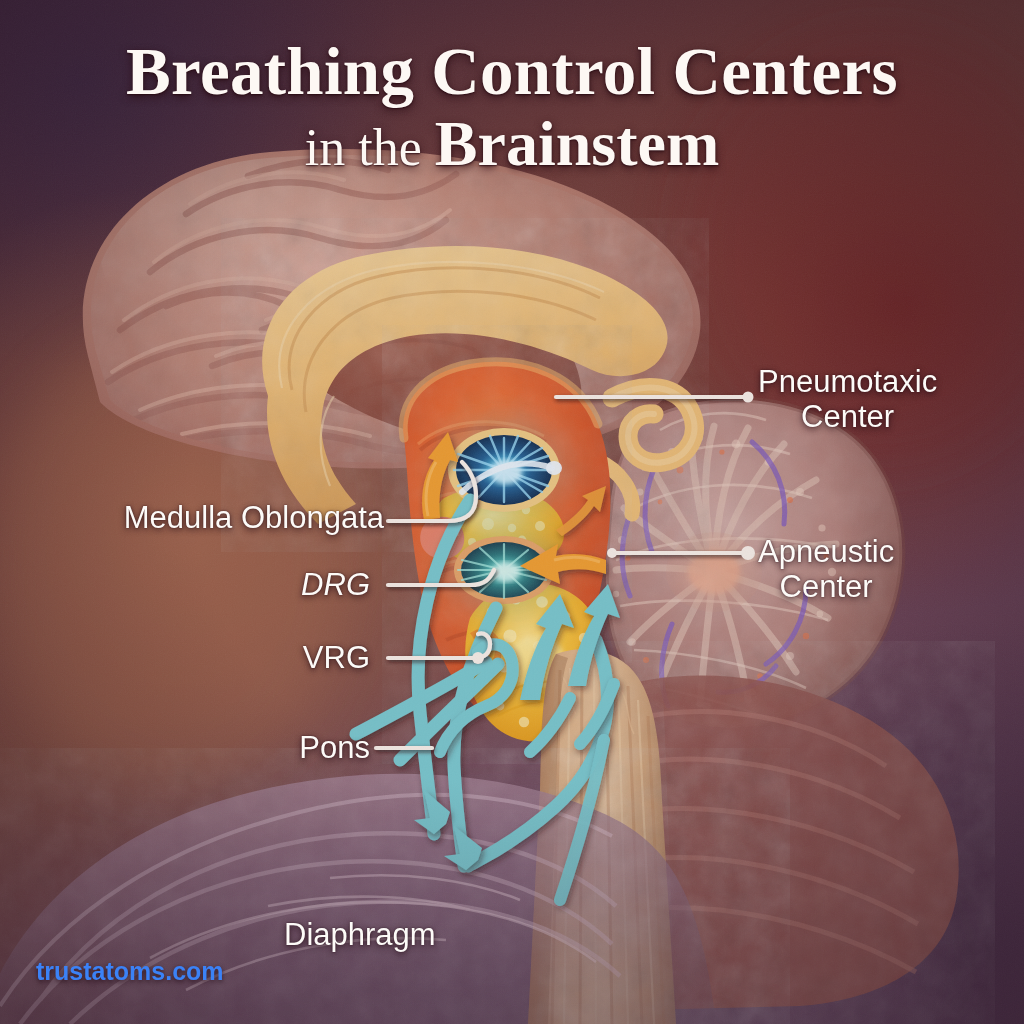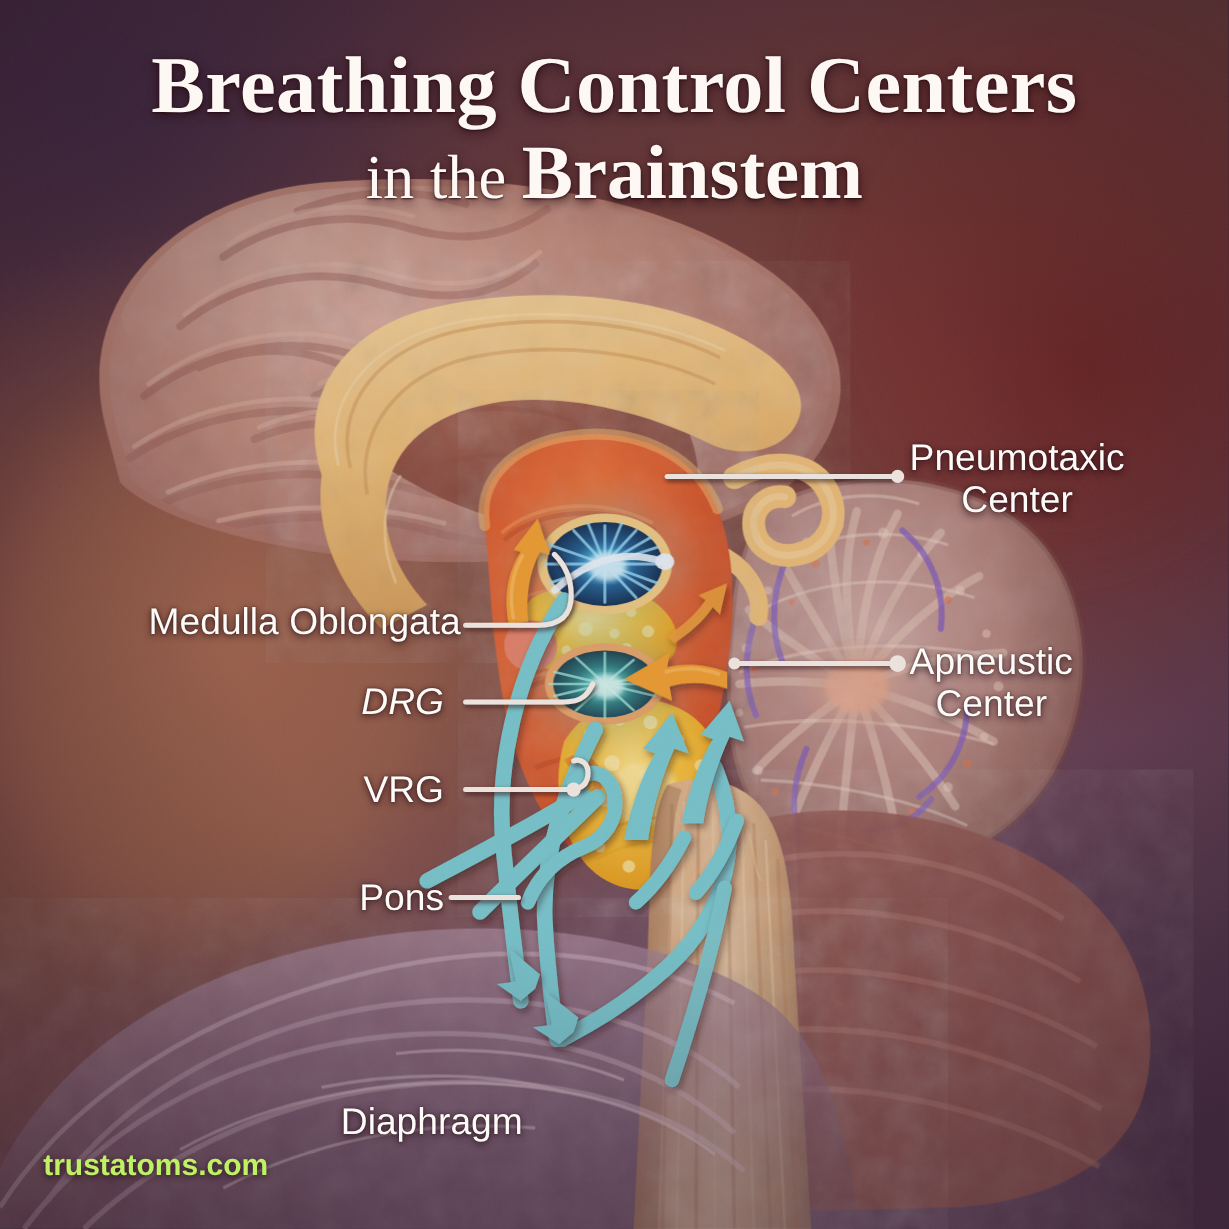--- a/index.html
+++ b/index.html
@@ -64,21 +64,21 @@
   #lbl-pneumotaxic { left:758px; top:364px; }
   #lbl-apneustic   { left:758px; top:534px; }
   #lbl-medulla     { right:640px; top:500px;margin-left:33px; }
   #lbl-drg         { right:654px; top:567px;font-style:italic; }
   #lbl-vrg         { right:654px; top:640px;text-align:right; }
   #lbl-pons        { right:654px; top:730px; }
   #lbl-diaphragm   { left:284px; top:917px; }
 
   #watermark {
     position:absolute; left:36px; top:957px;
-    color:#bef264; font-size:25px; font-weight:700;
+    color:#3b82f6; font-size:25px; font-weight:700;
     text-shadow:0 2px 5px rgba(35,10,20,.8);
     pointer-events:none;
     text-align:center;
   }
 </style>
 </head>
 <body>
 
 <div id="stage">
 

